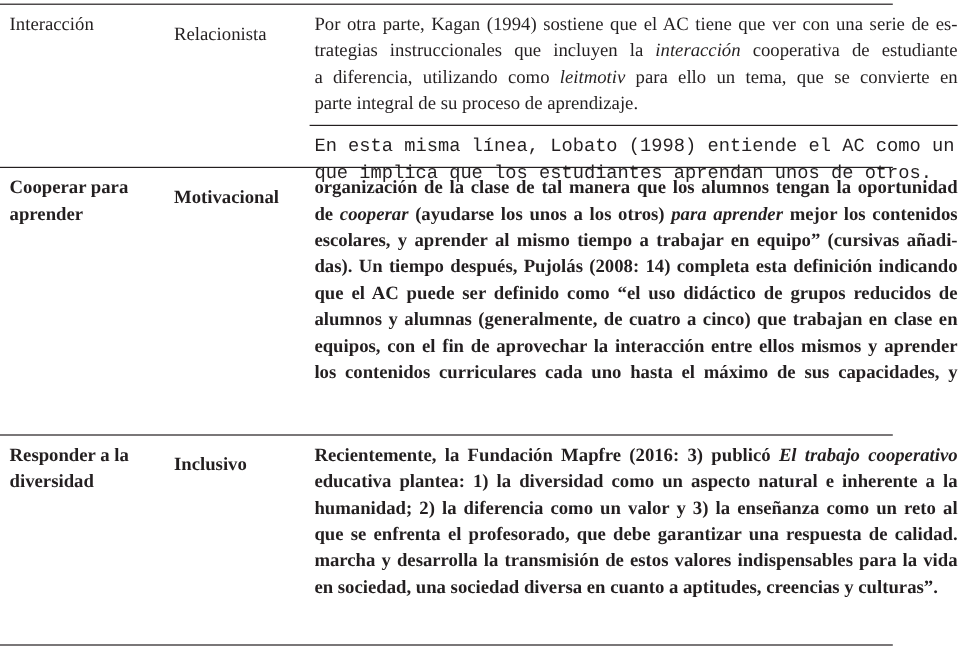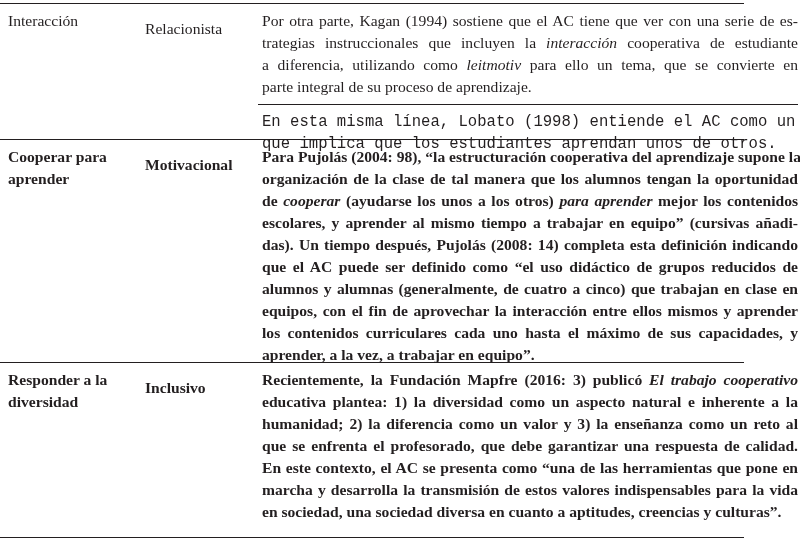--- a/index.html
+++ b/index.html
@@ -45,46 +45,43 @@
   </div>
 
   <div class="row row2">
     <div class="c1">
       <span class="tl">Cooperar para</span><br>
       <span class="tl">aprender</span>
     </div>
     <div class="c2">Motivacional</div>
     <div class="c3">
       <div class="para">
-          <span class="line"><span>Para Pujolás (2004: 98), “la estructuración cooperativa del aprendizaje supone la</span></span>
           <span class="line"><span>organización de la clase de tal manera que los alumnos tengan la oportunidad</span></span>
           <span class="line"><span>de </span><em>cooperar</em><span> (ayudarse los unos a los otros) </span><em>para aprender</em><span> mejor los contenidos</span></span>
           <span class="line"><span>escolares, y aprender al mismo tiempo a trabajar en equipo” (cursivas añadi-</span></span>
           <span class="line"><span>das). Un tiempo después, Pujolás (2008: 14) completa esta definición indicando</span></span>
           <span class="line"><span>que el AC puede ser definido como “el uso didáctico de grupos reducidos de</span></span>
           <span class="line"><span>alumnos y alumnas (generalmente, de cuatro a cinco) que trabajan en clase en</span></span>
           <span class="line"><span>equipos, con el fin de aprovechar la interacción entre ellos mismos y aprender</span></span>
           <span class="line"><span>los contenidos curriculares cada uno hasta el máximo de sus capacidades, y</span></span>
-          <span class="line last"><span>aprender, a la vez, a trabajar en equipo”.</span></span>
         </div>
     </div>
   </div>
 
   <div class="row row3">
     <div class="c1">
       <span class="tl">Responder a la</span><br>
       <span class="tl">diversidad</span>
     </div>
     <div class="c2">Inclusivo</div>
     <div class="c3">
       <div class="para">
           <span class="line"><span>Recientemente, la Fundación Mapfre (2016: 3) publicó </span><em>El trabajo cooperativo</em></span>
           <span class="line"><span>educativa plantea: 1) la diversidad como un aspecto natural e inherente a la</span></span>
           <span class="line"><span>humanidad; 2) la diferencia como un valor y 3) la enseñanza como un reto al</span></span>
           <span class="line"><span>que se enfrenta el profesorado, que debe garantizar una respuesta de calidad.</span></span>
-          <span class="line"><span>En este contexto, el AC se presenta como “una de las herramientas que pone en</span></span>
           <span class="line"><span>marcha y desarrolla la transmisión de estos valores indispensables para la vida</span></span>
           <span class="line last"><span>en sociedad, una sociedad diversa en cuanto a aptitudes, creencias y culturas”.</span></span>
         </div>
     </div>
   </div>
 
 </div>
 
 </body></html>

